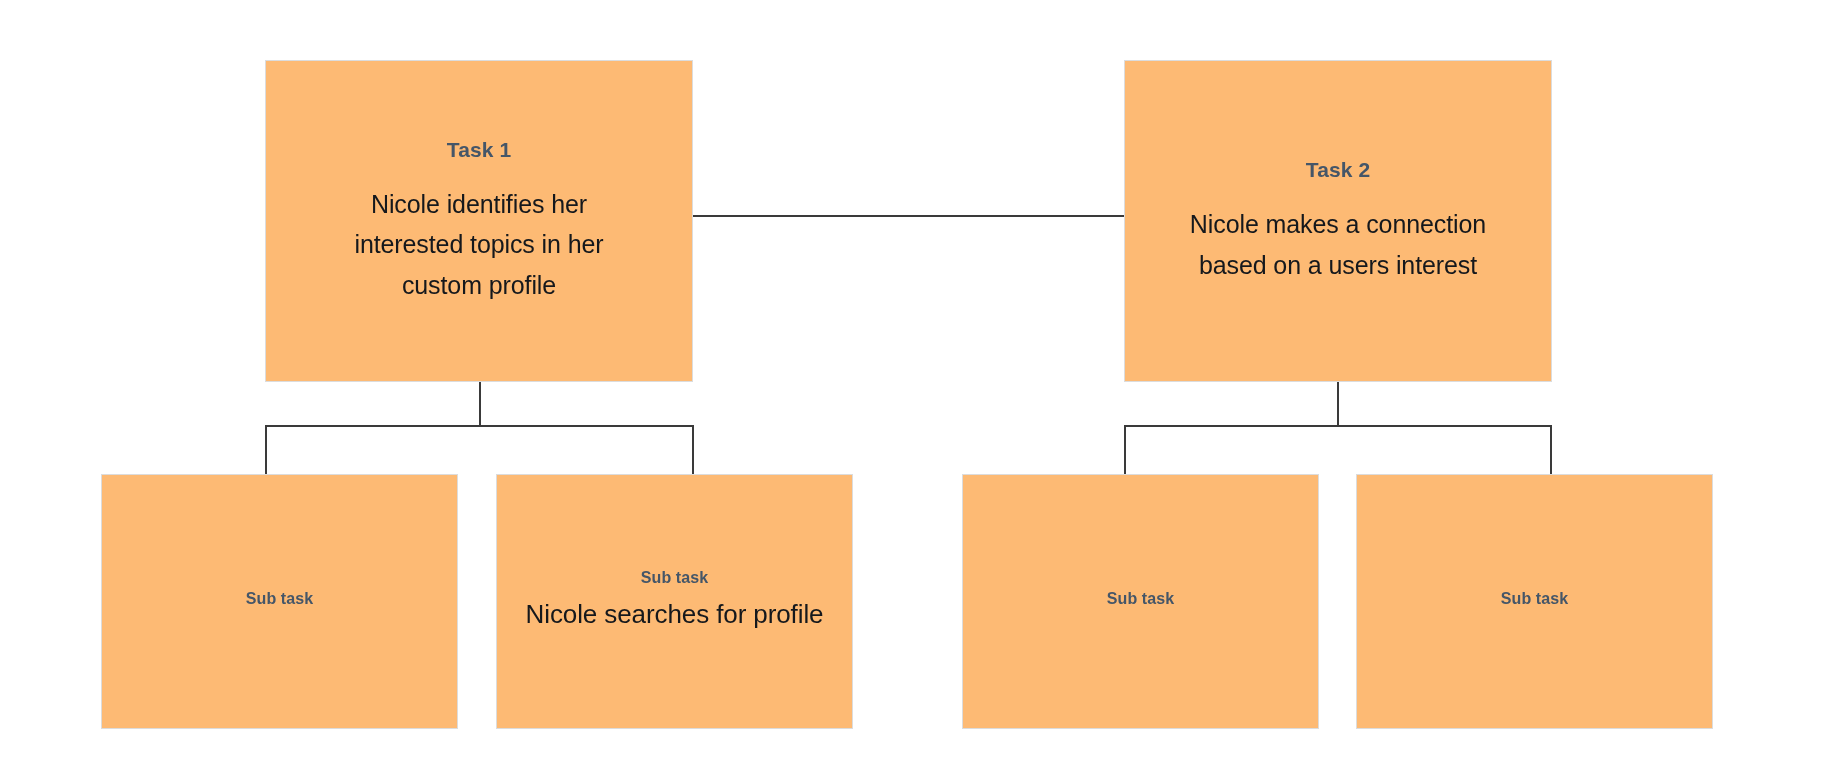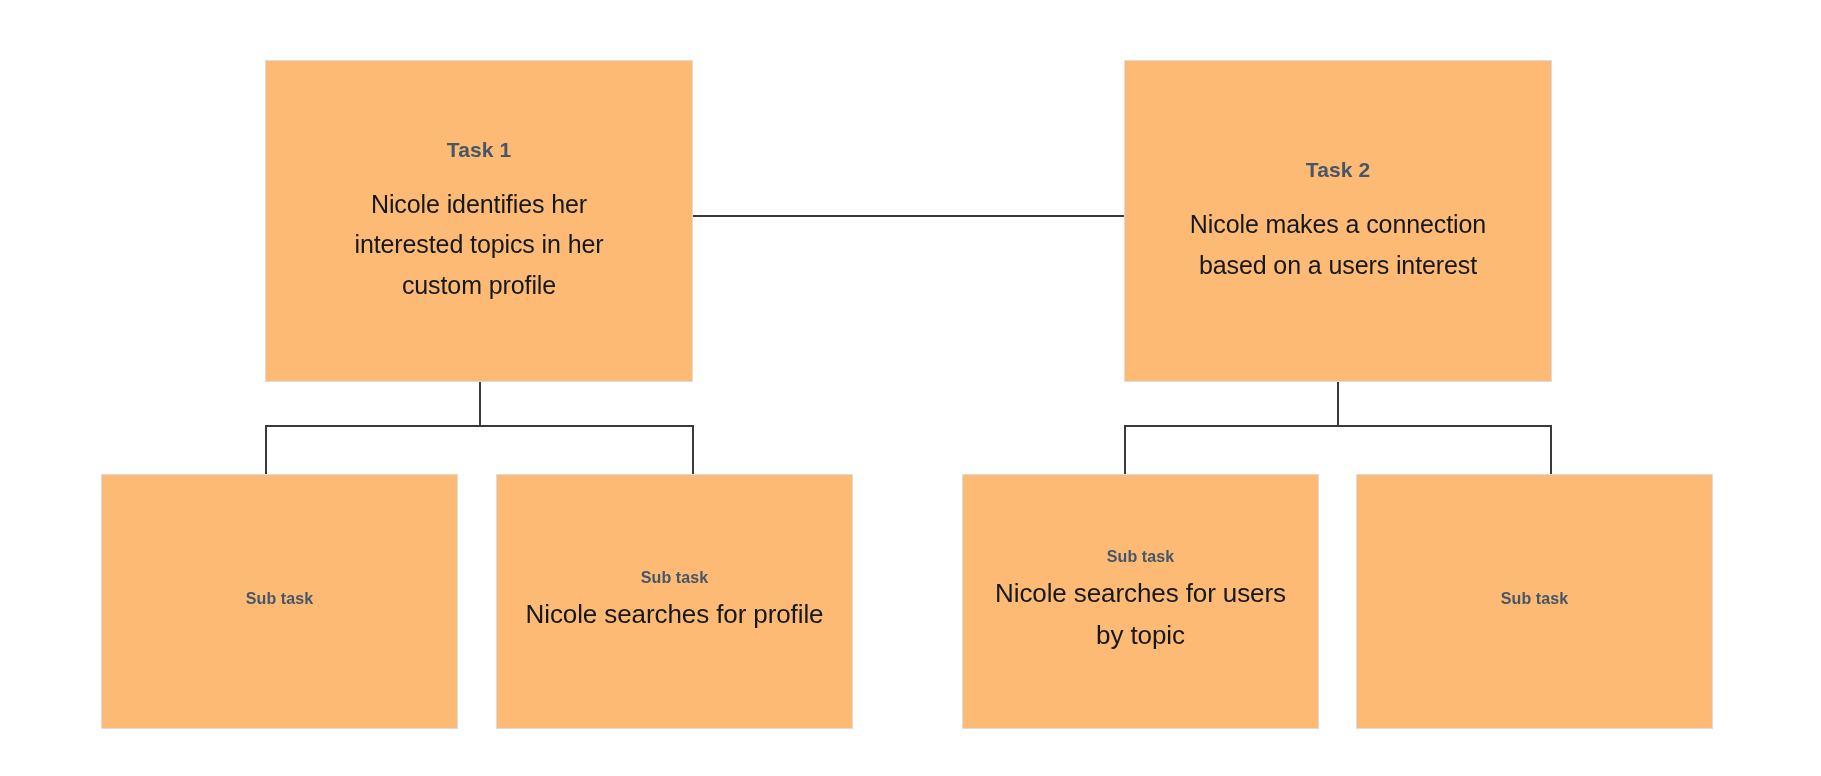--- a/index.html
+++ b/index.html
@@ -101,20 +101,19 @@
     <div class="node-title">Sub task</div>
   </div>
 
   <div class="node subtask" style="left:496px; top:474px; width:357px; height:255px;">
     <div class="node-title">Sub task</div>
     <div class="node-desc">Nicole searches for profile</div>
   </div>
 
   <div class="node subtask" style="left:962px; top:474px; width:357px; height:255px;">
     <div class="node-title">Sub task</div>
-    <div class="node-desc">Nicole searches for users by topic</div>
   </div>
 
   <div class="node subtask" style="left:1356px; top:474px; width:357px; height:255px;">
     <div class="node-title">Sub task</div>
   </div>
 
 </div>
 
 </body></html>

